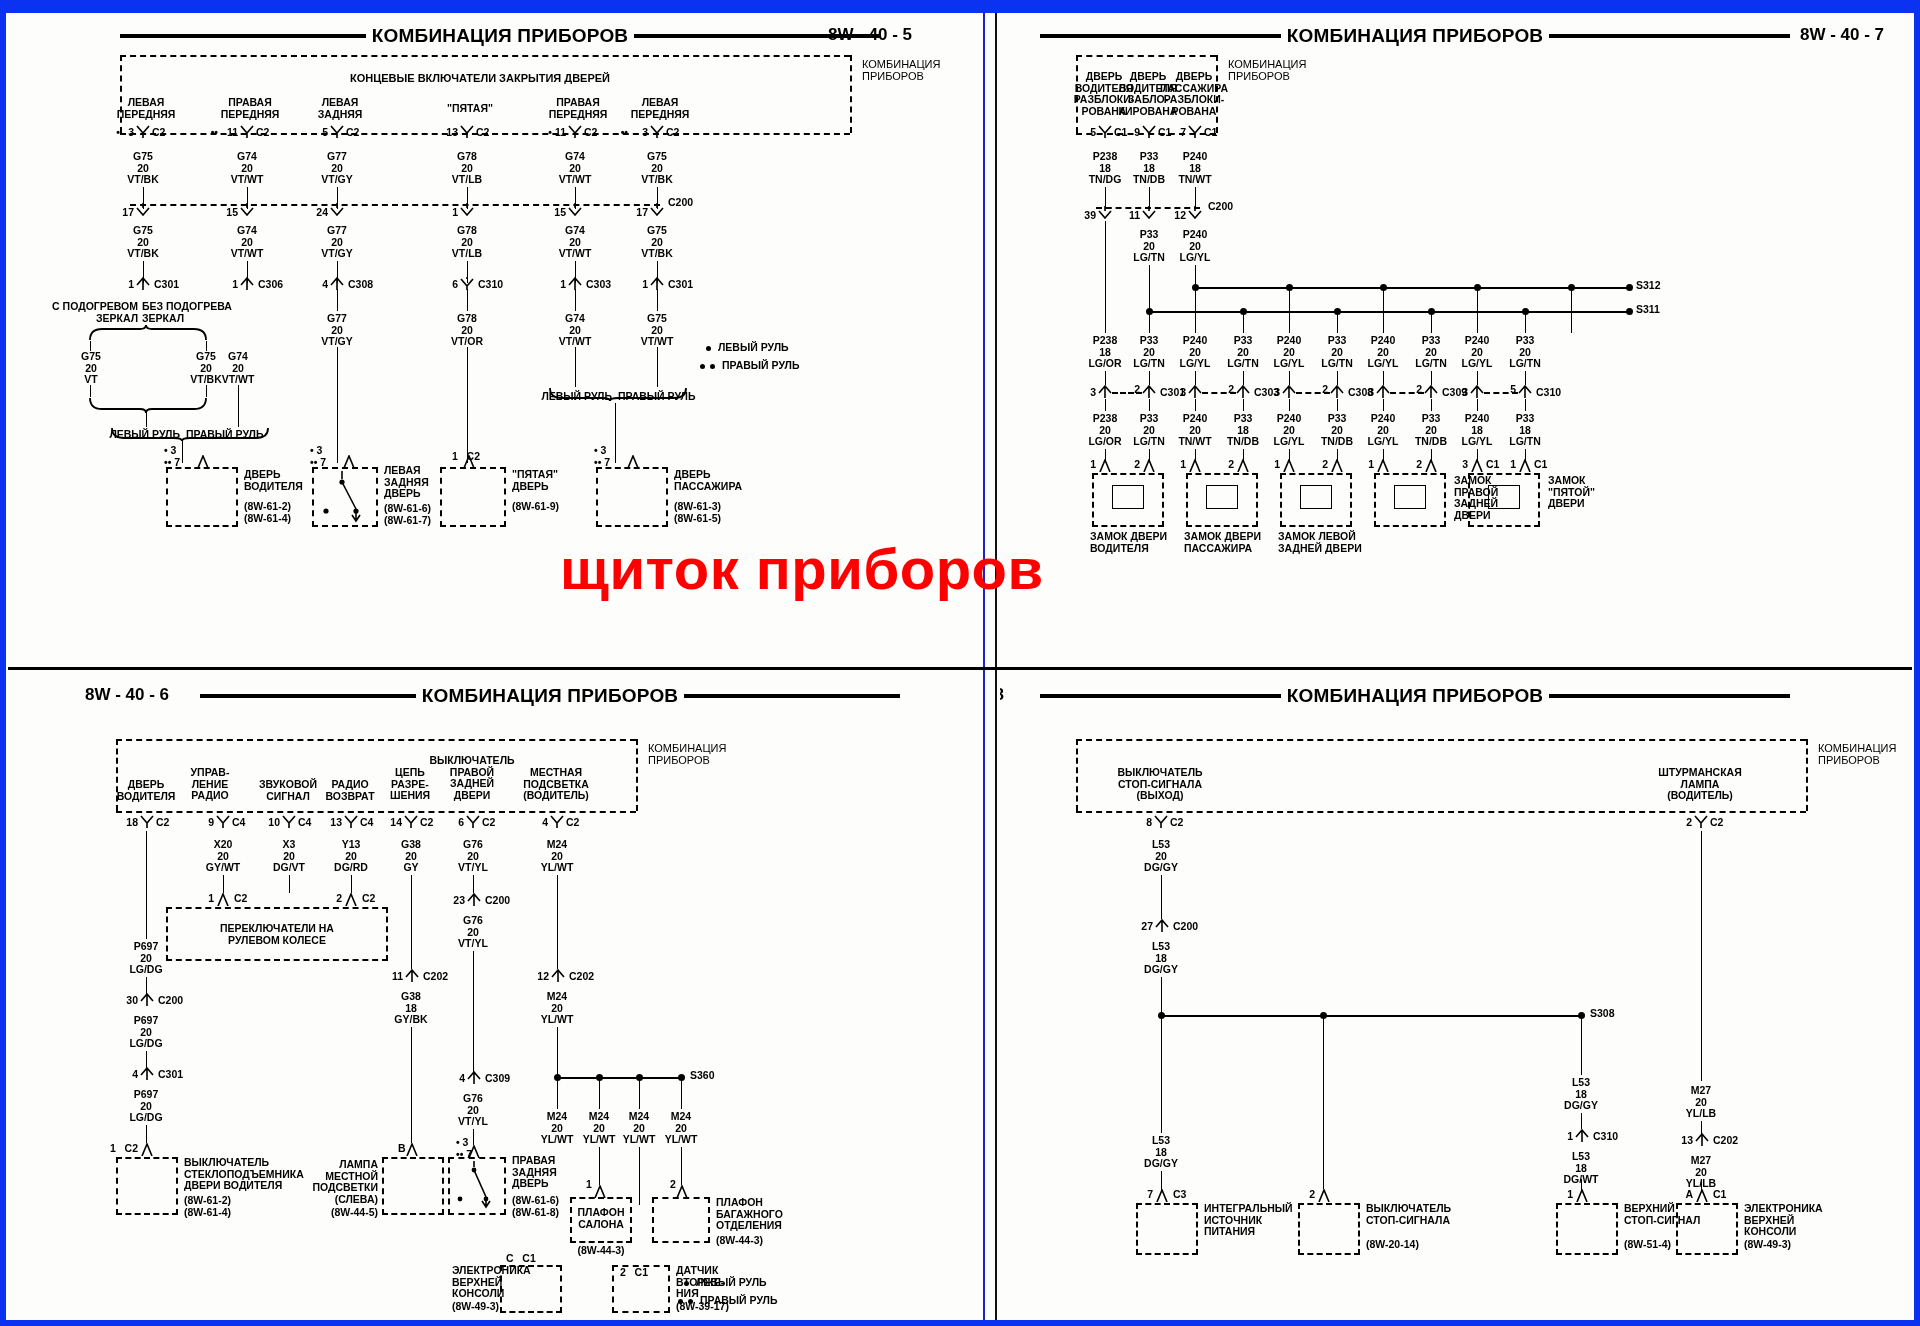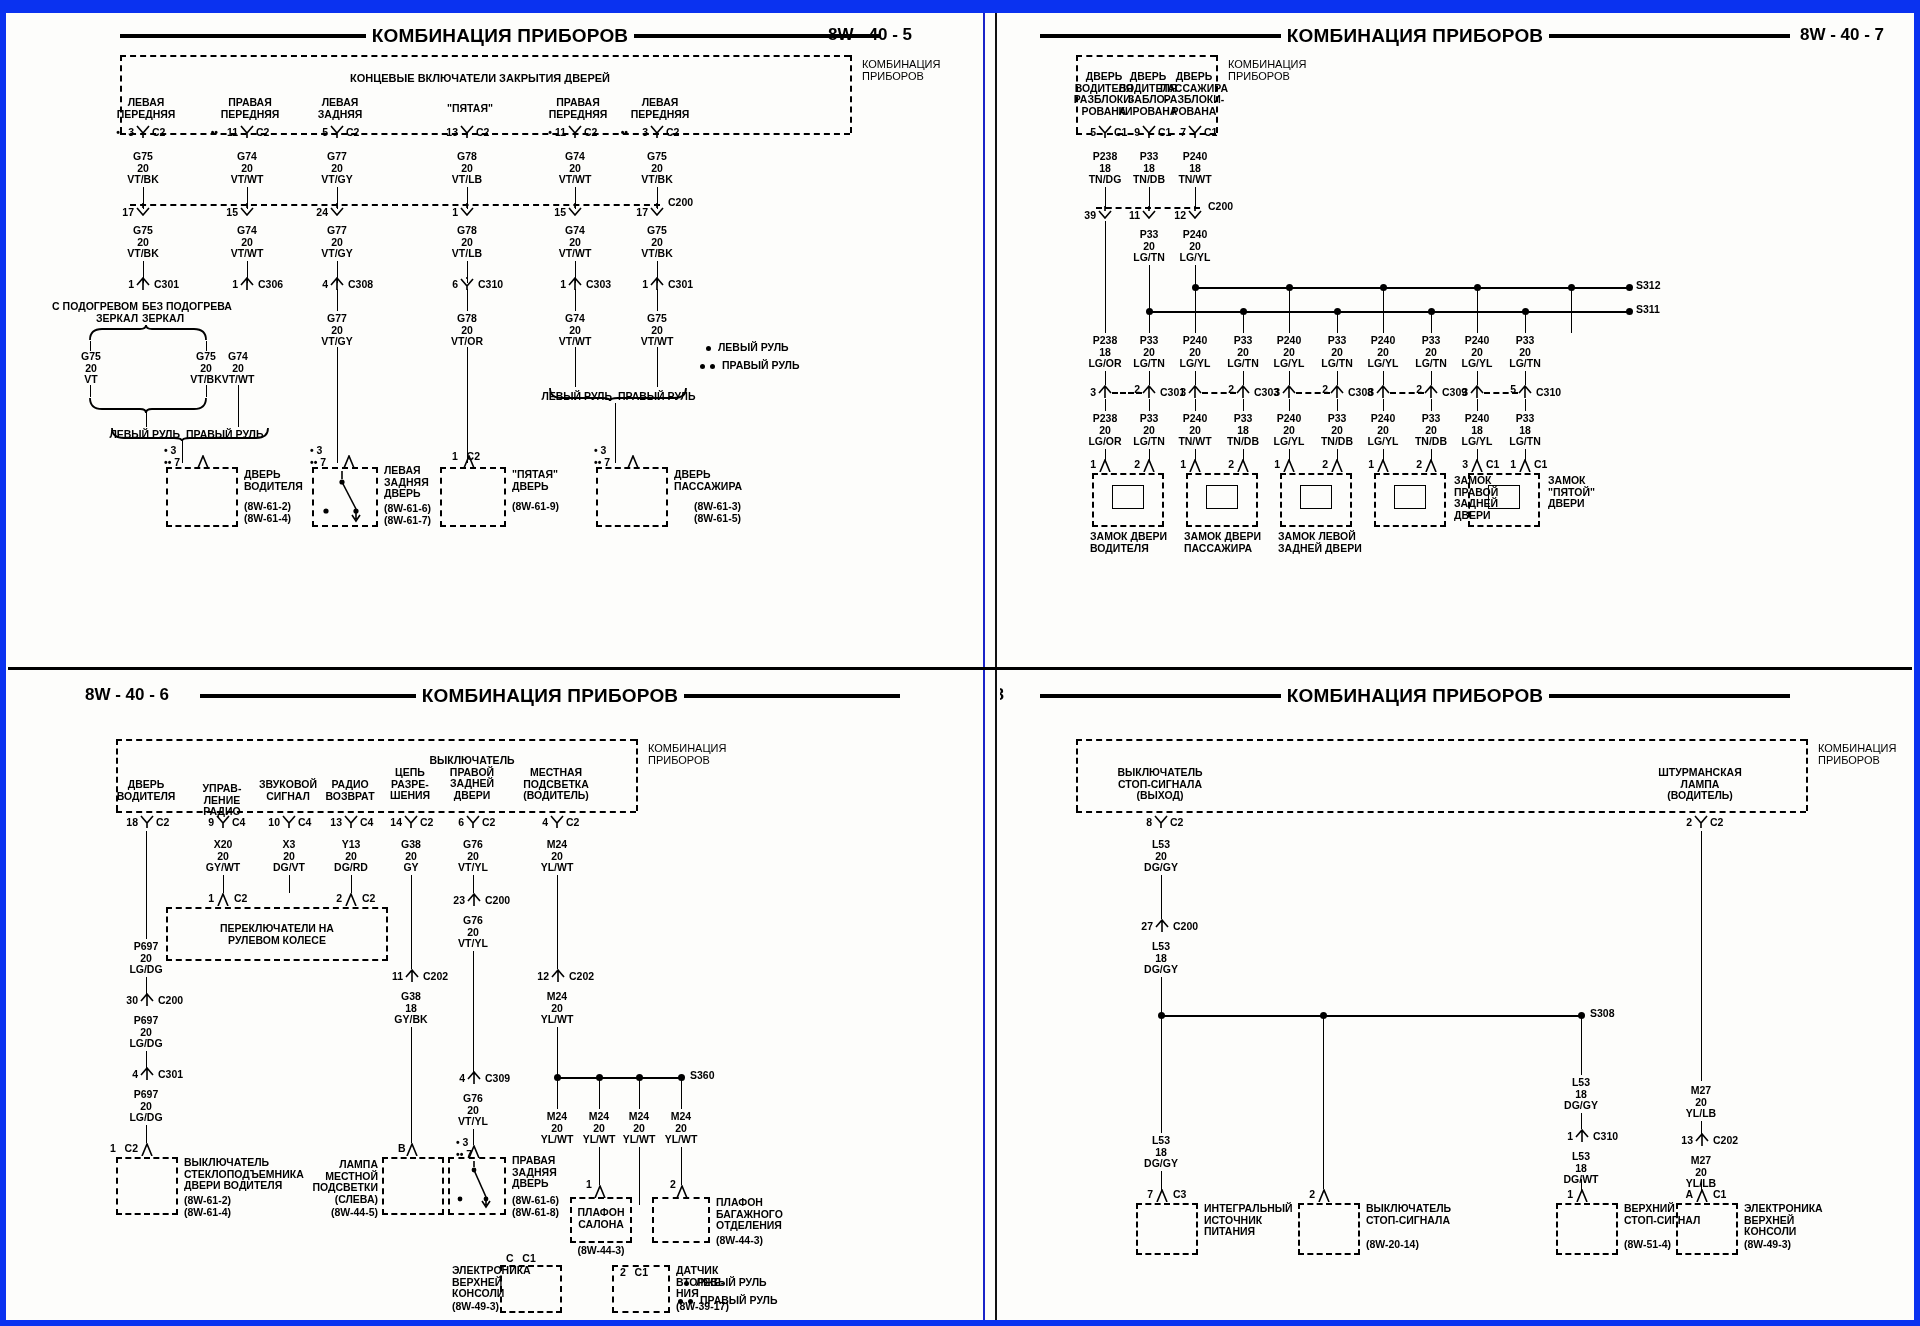--- a/index.html
+++ b/index.html
@@ -56,20 +56,21 @@
   
   #wm{position:absolute;z-index:30;color:#ff0000;font-weight:bold;
       font-size:58px;letter-spacing:.5px;white-space:nowrap;
       font-family:"Liberation Sans",sans-serif;}
 </style>
 </head>
 <body>
 
 <div id="page">
 
+  <div id="wm" style="left:560px;top:528px;">щиток приборов</div>
 
   <div class="vdiv" style="left:995px;"></div>
   <div class="vdiv2" style="left:983px;"></div>
   <div class="hwire thick" style="left:8px;top:660px;width:1904px;border-top-width:3px;"></div>
 
   <div class="quad" id="q1" style="left:0;top:0;width:995px;height:660px;">
 
     <div class="phead" style="left:120px;top:18px;width:760px;">
       <div class="rule" style="flex:1 1 auto;"></div>
       <div class="ttl">КОМБИНАЦИЯ ПРИБОРОВ</div>
@@ -423,21 +424,21 @@
     <div class="lbl b" style="left:594px;top:438px;">• 3
 •• 7</div>
     <div class="conn" style="left:626px;top:448px;">
         <svg width="14" height="13">
           <path d="M2 13 L7 1 L12 13" stroke="#000" stroke-width="1.6" fill="none"></path>
         </svg>
       </div>
     <div class="devbox" style="left:596px;top:460px;width:72px;height:60px;"></div>
     <div class="lbl b" style="left:674px;top:462px;">ДВЕРЬ
 ПАССАЖИРА</div>
-    <div class="lbl b" style="left:674px;top:494px;margin-left:20px;">(8W-61-3)
+    <div class="lbl b" style="left:674px;top:494px;">(8W-61-3)
 (8W-61-5)</div>
   </div>
 
   <div class="quad" id="q2" style="left:1000px;top:0;width:920px;height:660px;">
 
     <div class="phead" style="left:40px;top:18px;width:750px;">
       <div class="rule" style="flex:1 1 auto;"></div>
       <div class="ttl">КОМБИНАЦИЯ ПРИБОРОВ</div>
       <div class="rule" style="flex:1 1 auto;"></div>
     </div>
@@ -838,21 +839,21 @@
 
     <div class="dashline" style="left:116px;top:72px;width:520px;"></div>
     <div class="dashv" style="left:116px;top:72px;height:72px;"></div>
     <div class="dashv" style="left:636px;top:72px;height:72px;"></div>
     <div class="dashline" style="left:116px;top:144px;width:520px;"></div>
     <div class="lbl" style="left:648px;top:76px;font-size:11px;">КОМБИНАЦИЯ
 ПРИБОРОВ</div>
 
     <div class="lbl b c" style="left:146px;top:112px;">ДВЕРЬ
 ВОДИТЕЛЯ</div>
-    <div class="lbl b c" style="left:222px;top:100px;margin-top:16px;">УПРАВ-
+    <div class="lbl b c" style="left:210px;top:100px;">УПРАВ-
 ЛЕНИЕ
 РАДИО</div>
     <div class="lbl b c" style="left:288px;top:112px;">ЗВУКОВОЙ
 СИГНАЛ</div>
     <div class="lbl b c" style="left:350px;top:112px;">РАДИО
 ВОЗВРАТ</div>
     <div class="lbl b c" style="left:410px;top:100px;">ЦЕПЬ
 РАЗРЕ-
 ШЕНИЯ</div>
     <div class="lbl b c" style="left:472px;top:88px;">ВЫКЛЮЧАТЕЛЬ

